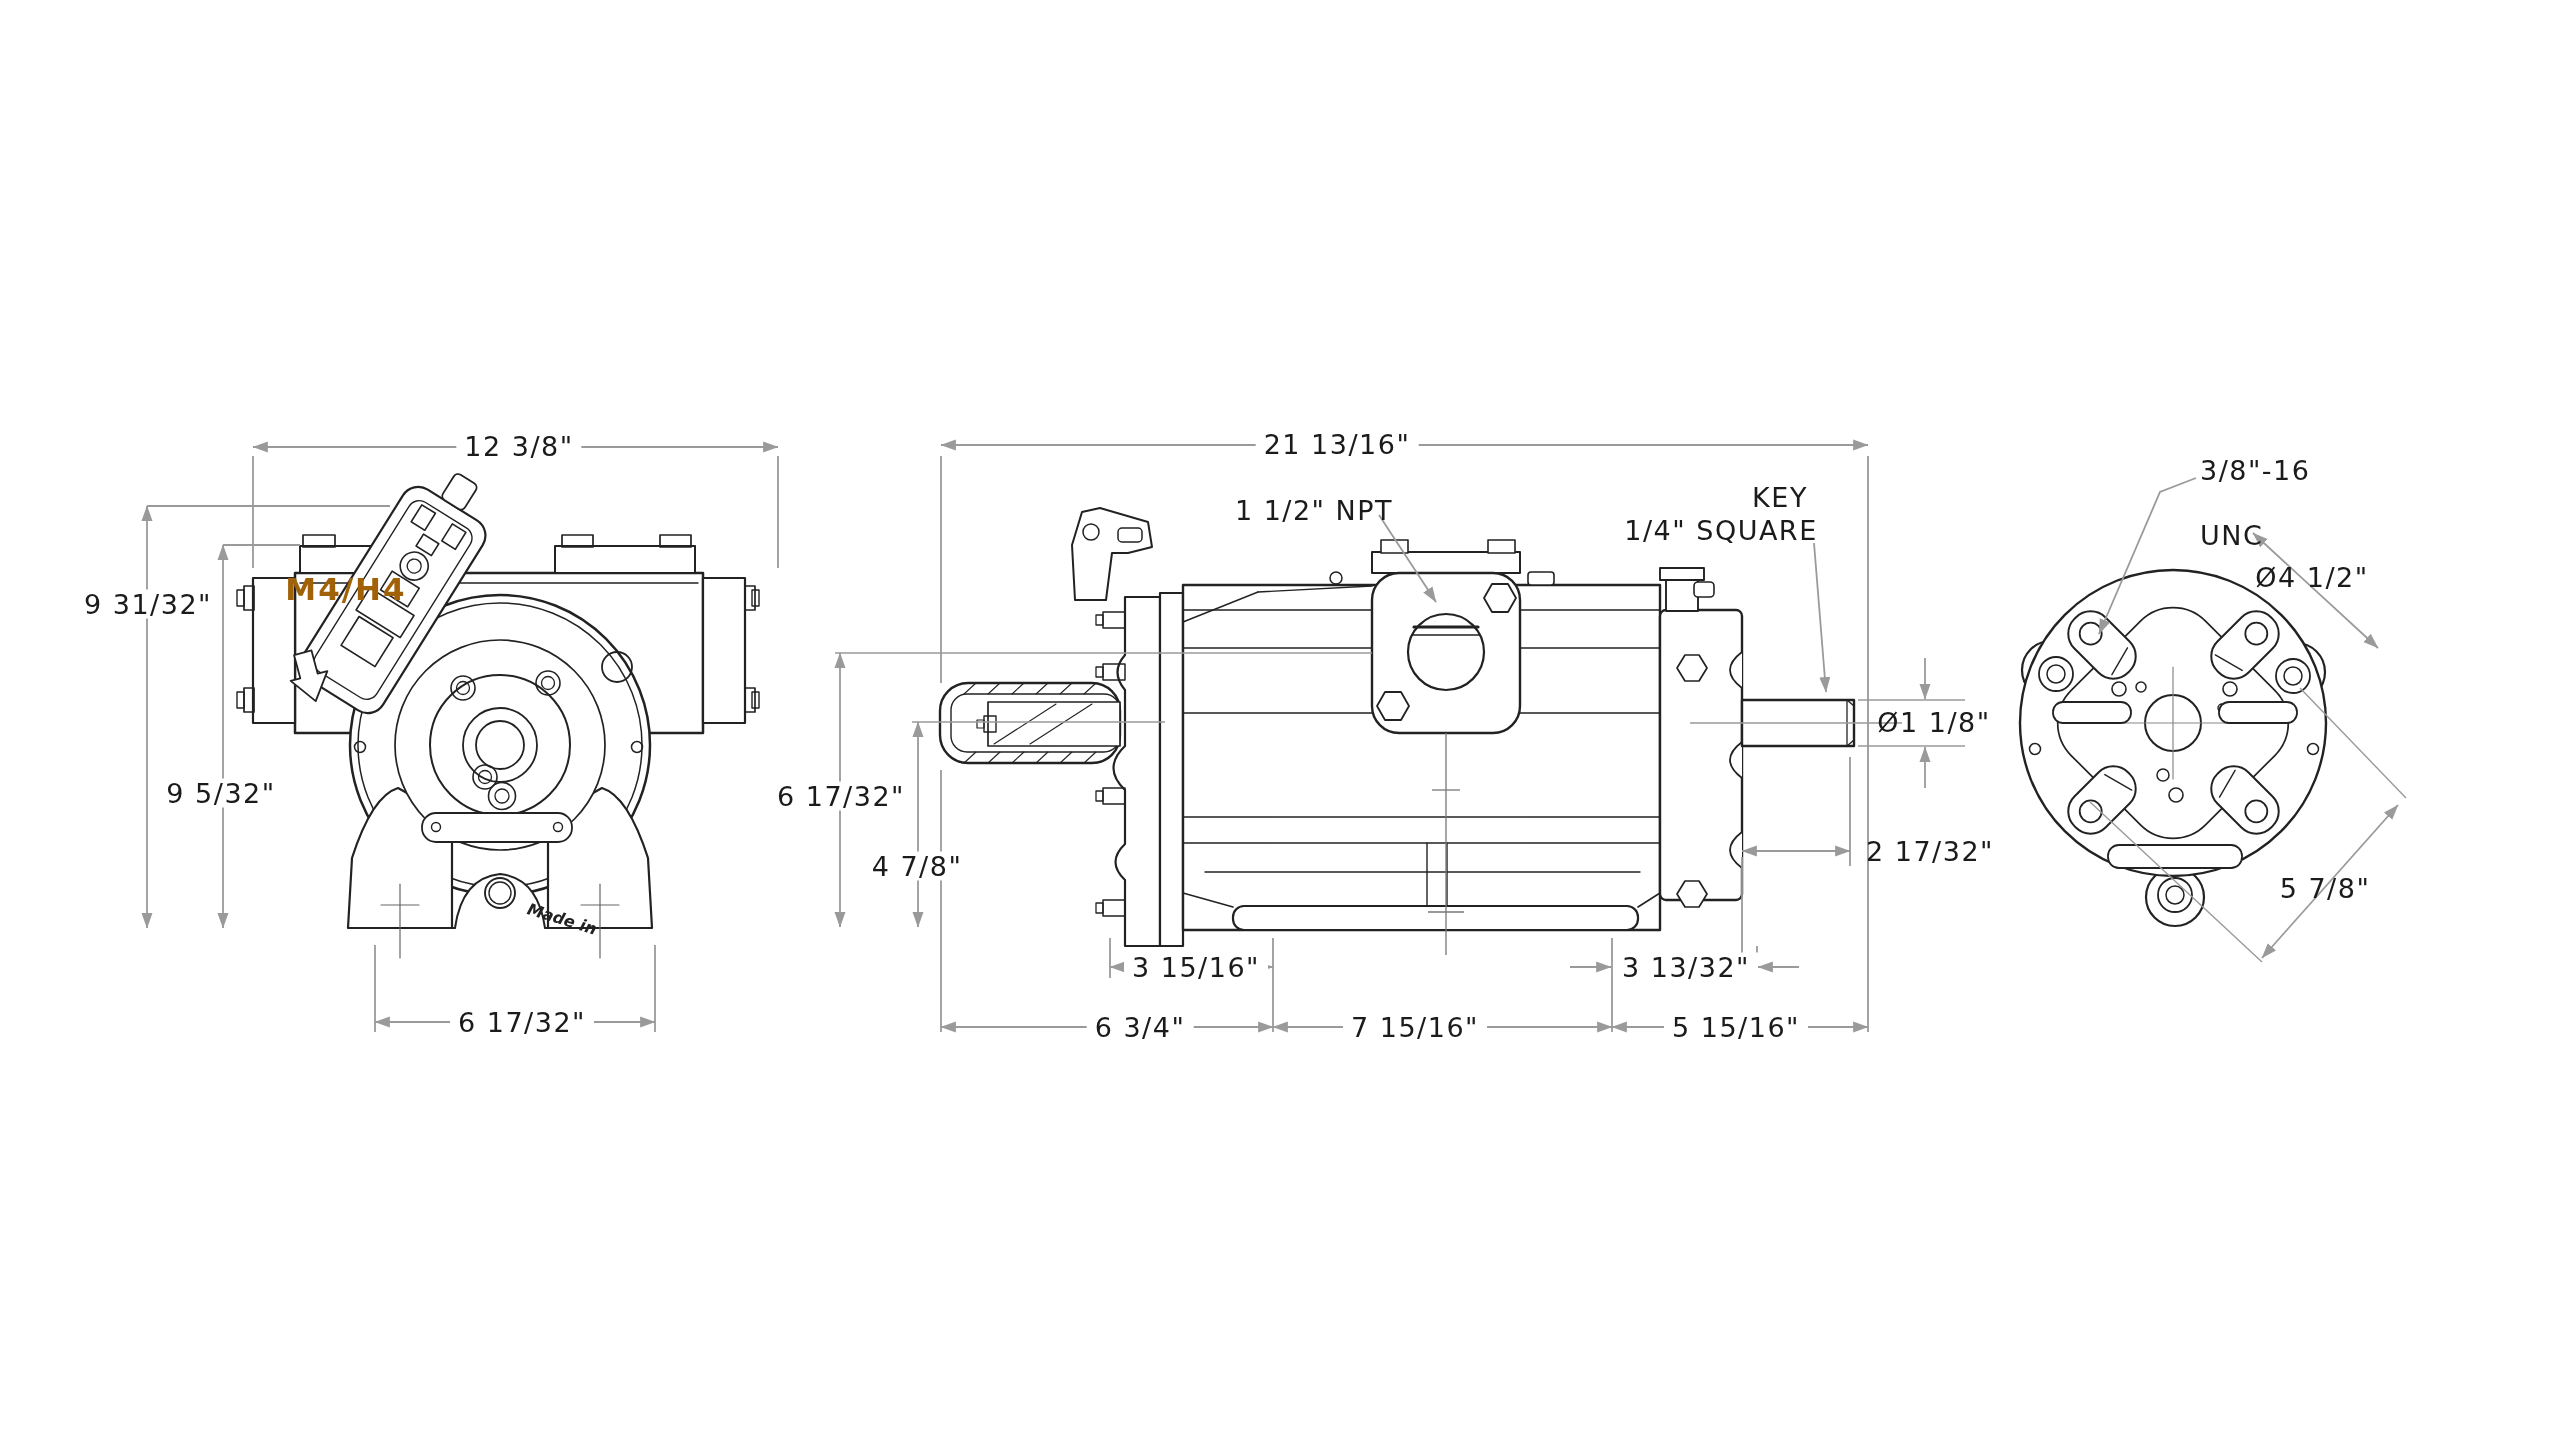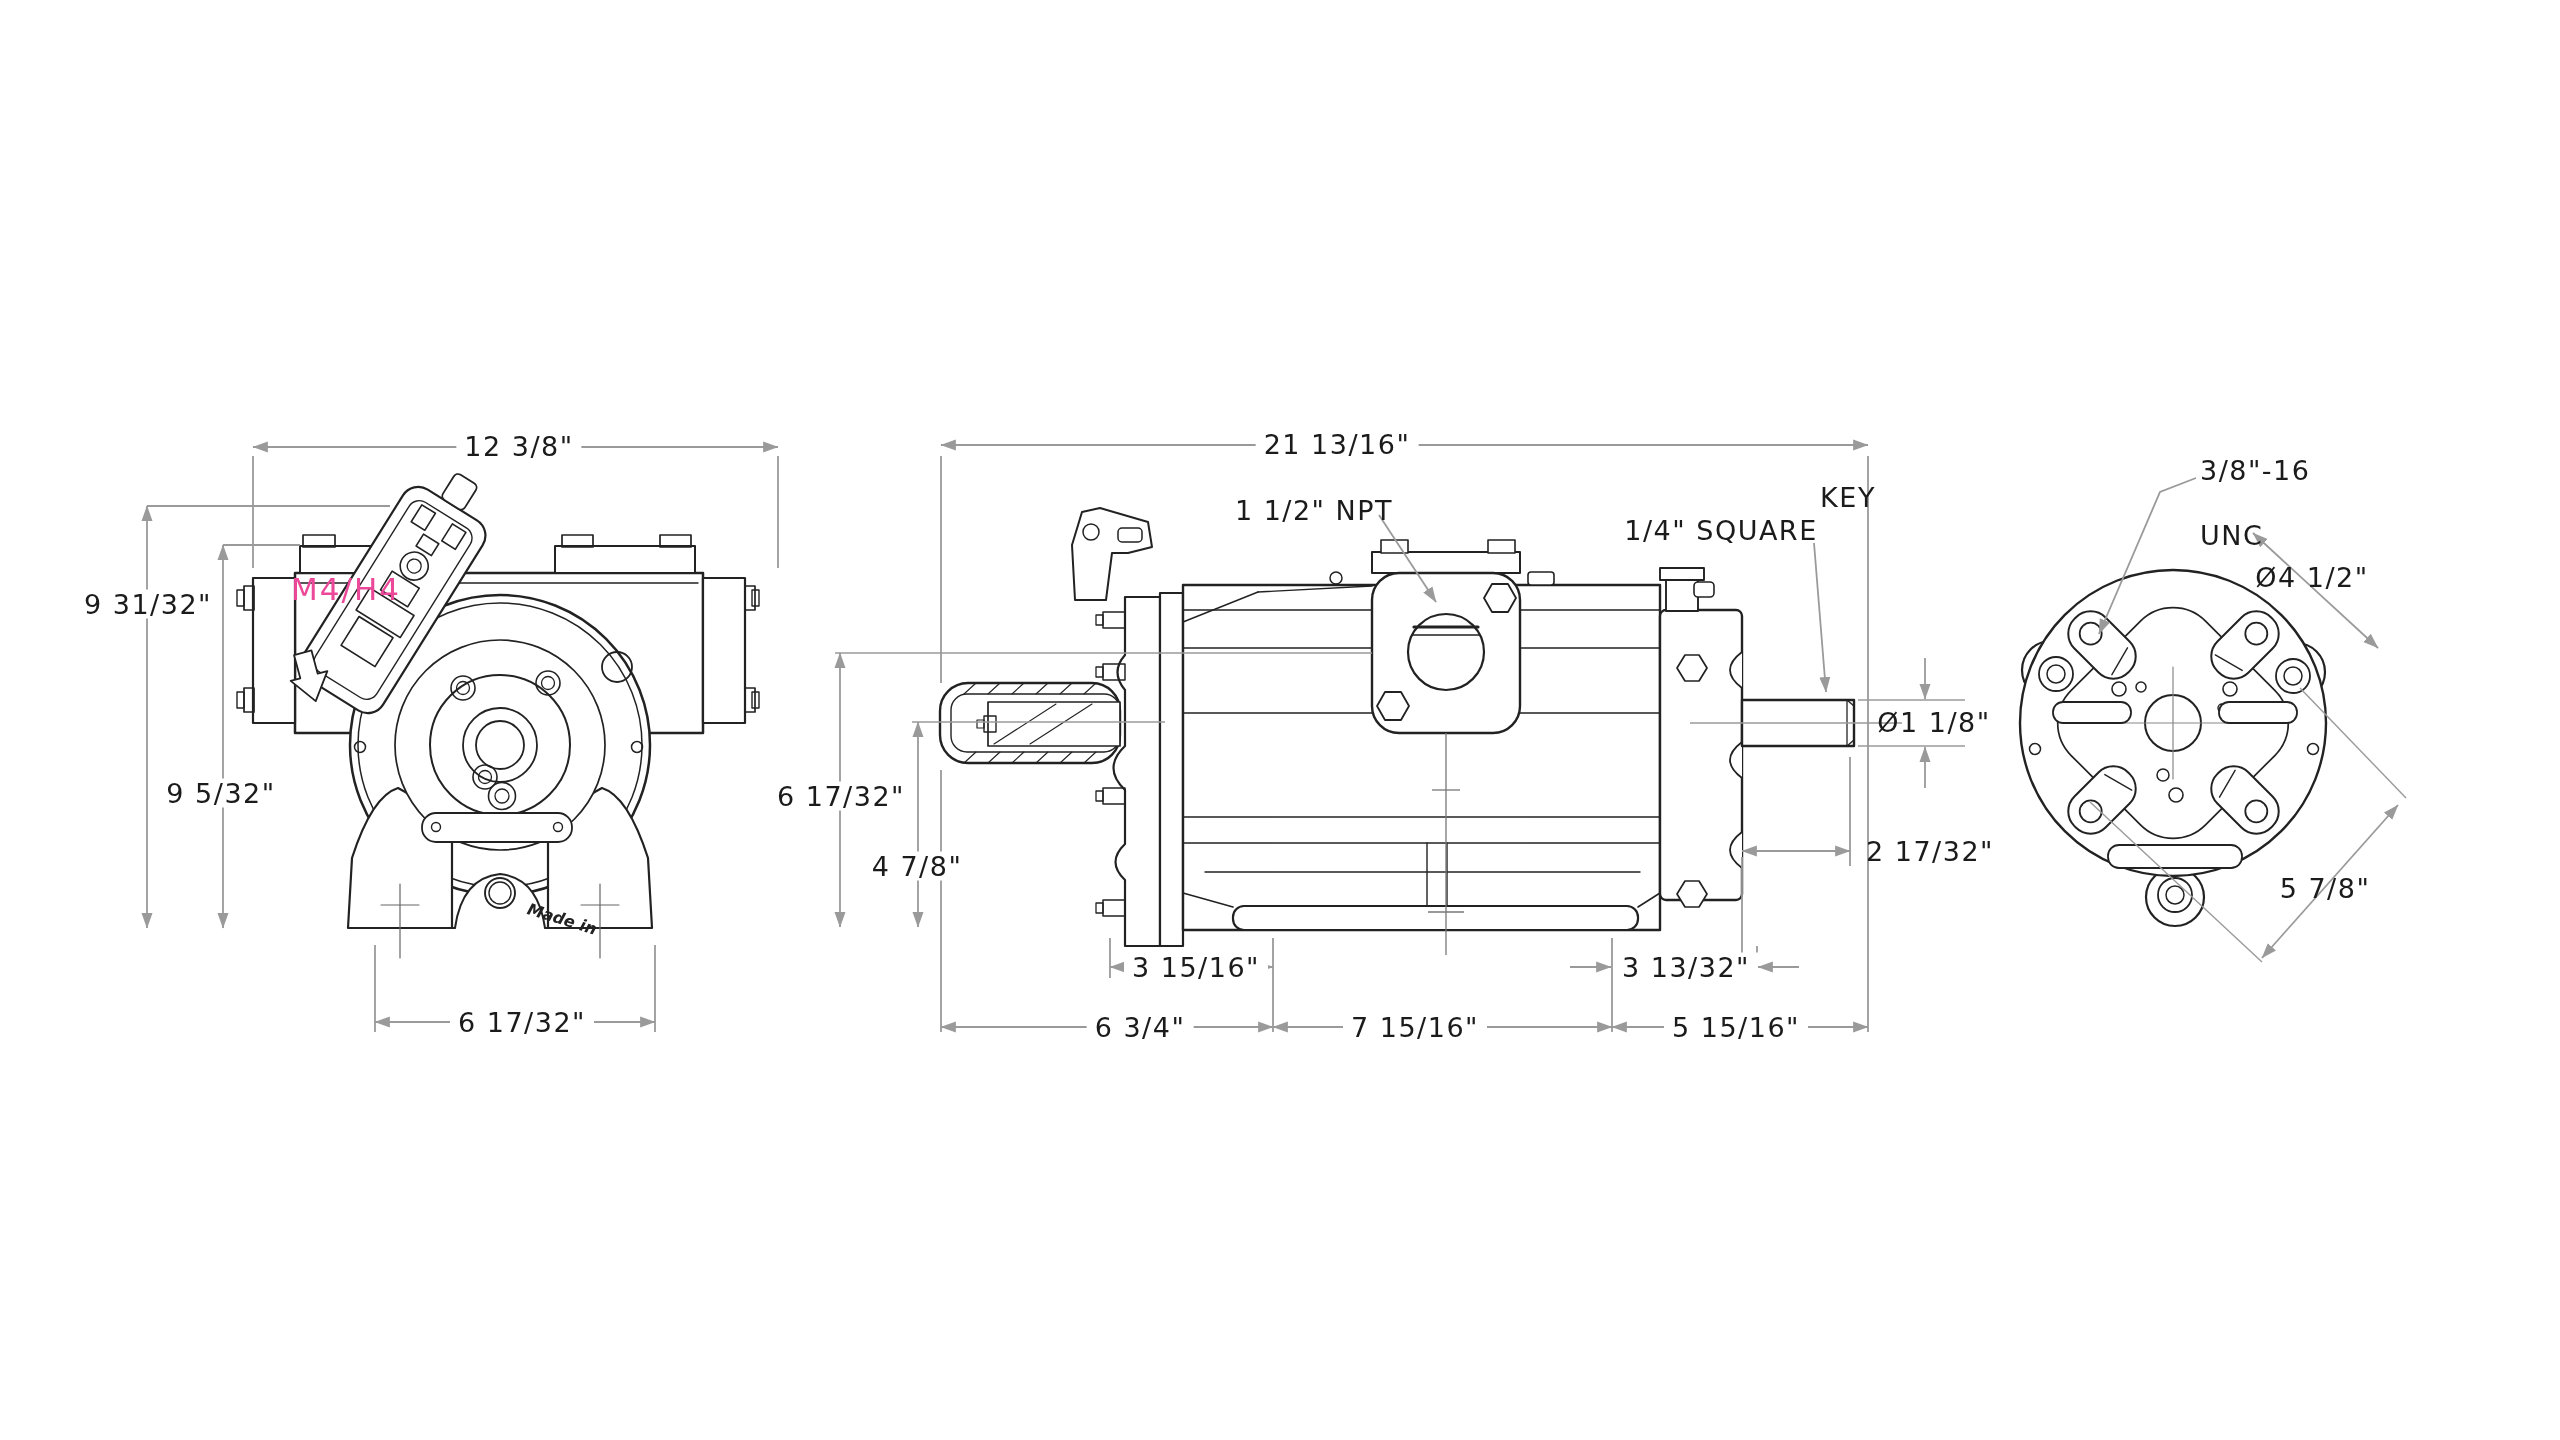--- a/index.html
+++ b/index.html
@@ -3,22 +3,22 @@
 <meta charset="utf-8">
 <style>
   html,body{margin:0;padding:0;background:#fff;}
   #canvas{position:relative;width:2560px;height:1440px;background:#fff;overflow:hidden;
           font-family:"DejaVu Sans",sans-serif;}
   svg{position:absolute;left:0;top:0;}
   .dim{position:absolute;transform:translate(-50%,-50%);font-size:27px;color:#1b1b1b;
        letter-spacing:1.5px;white-space:nowrap;line-height:1;}
   .dim.bg{background:#fff;padding:1px 8px;}
   .dim.la{transform:translate(0,-50%);}
-  .model{position:absolute;transform:translate(-50%,-50%);font-size:31px;font-weight:normal;
-         color:#ec4899;letter-spacing:2px;white-space:nowrap;}
+  .model{position:absolute;transform:translate(-50%,-50%);font-size:31px;font-weight:bold;
+         color:#a16207;letter-spacing:2px;white-space:nowrap;}
   .madein{position:absolute;transform:translate(-50%,-50%) rotate(17deg);font-size:16px;
           font-weight:bold;font-style:italic;color:#222;white-space:nowrap;}
 </style>
 </head>
 <body>
 
 <div id="canvas">
 
 <svg width="2560" height="1440" viewBox="0 0 2560 1440">
   <defs>
@@ -306,21 +306,21 @@
   </g>
 </svg>
 
 <div class="dim bg" style="left:519px;top:446px">12 3/8"</div>
 <div class="dim bg" style="left:148px;top:604px">9 31/32"</div>
 <div class="dim bg" style="left:221px;top:793px">9 5/32"</div>
 <div class="dim bg" style="left:522px;top:1022px">6 17/32"</div>
 
 <div class="dim bg" style="left:1337px;top:444px">21 13/16"</div>
 <div class="dim" style="left:1314px;top:510px">1 1/2" NPT</div>
-<div class="dim" style="left:1848px;top:497px">KEY</div>
+<div class="dim" style="left:1780px;top:497px">KEY</div>
 <div class="dim" style="left:1721px;top:530px">1/4" SQUARE</div>
 <div class="dim" style="left:1934px;top:722px">Ø1 1/8"</div>
 <div class="dim la" style="left:1866px;top:851px">2 17/32"</div>
 <div class="dim bg" style="left:841px;top:796px">6 17/32"</div>
 <div class="dim bg" style="left:917px;top:866px">4 7/8"</div>
 <div class="dim bg" style="left:1196px;top:967px">3 15/16"</div>
 <div class="dim bg" style="left:1686px;top:967px">3 13/32"</div>
 <div class="dim bg" style="left:1140px;top:1027px">6 3/4"</div>
 <div class="dim bg" style="left:1415px;top:1027px">7 15/16"</div>
 <div class="dim bg" style="left:1736px;top:1027px">5 15/16"</div>

